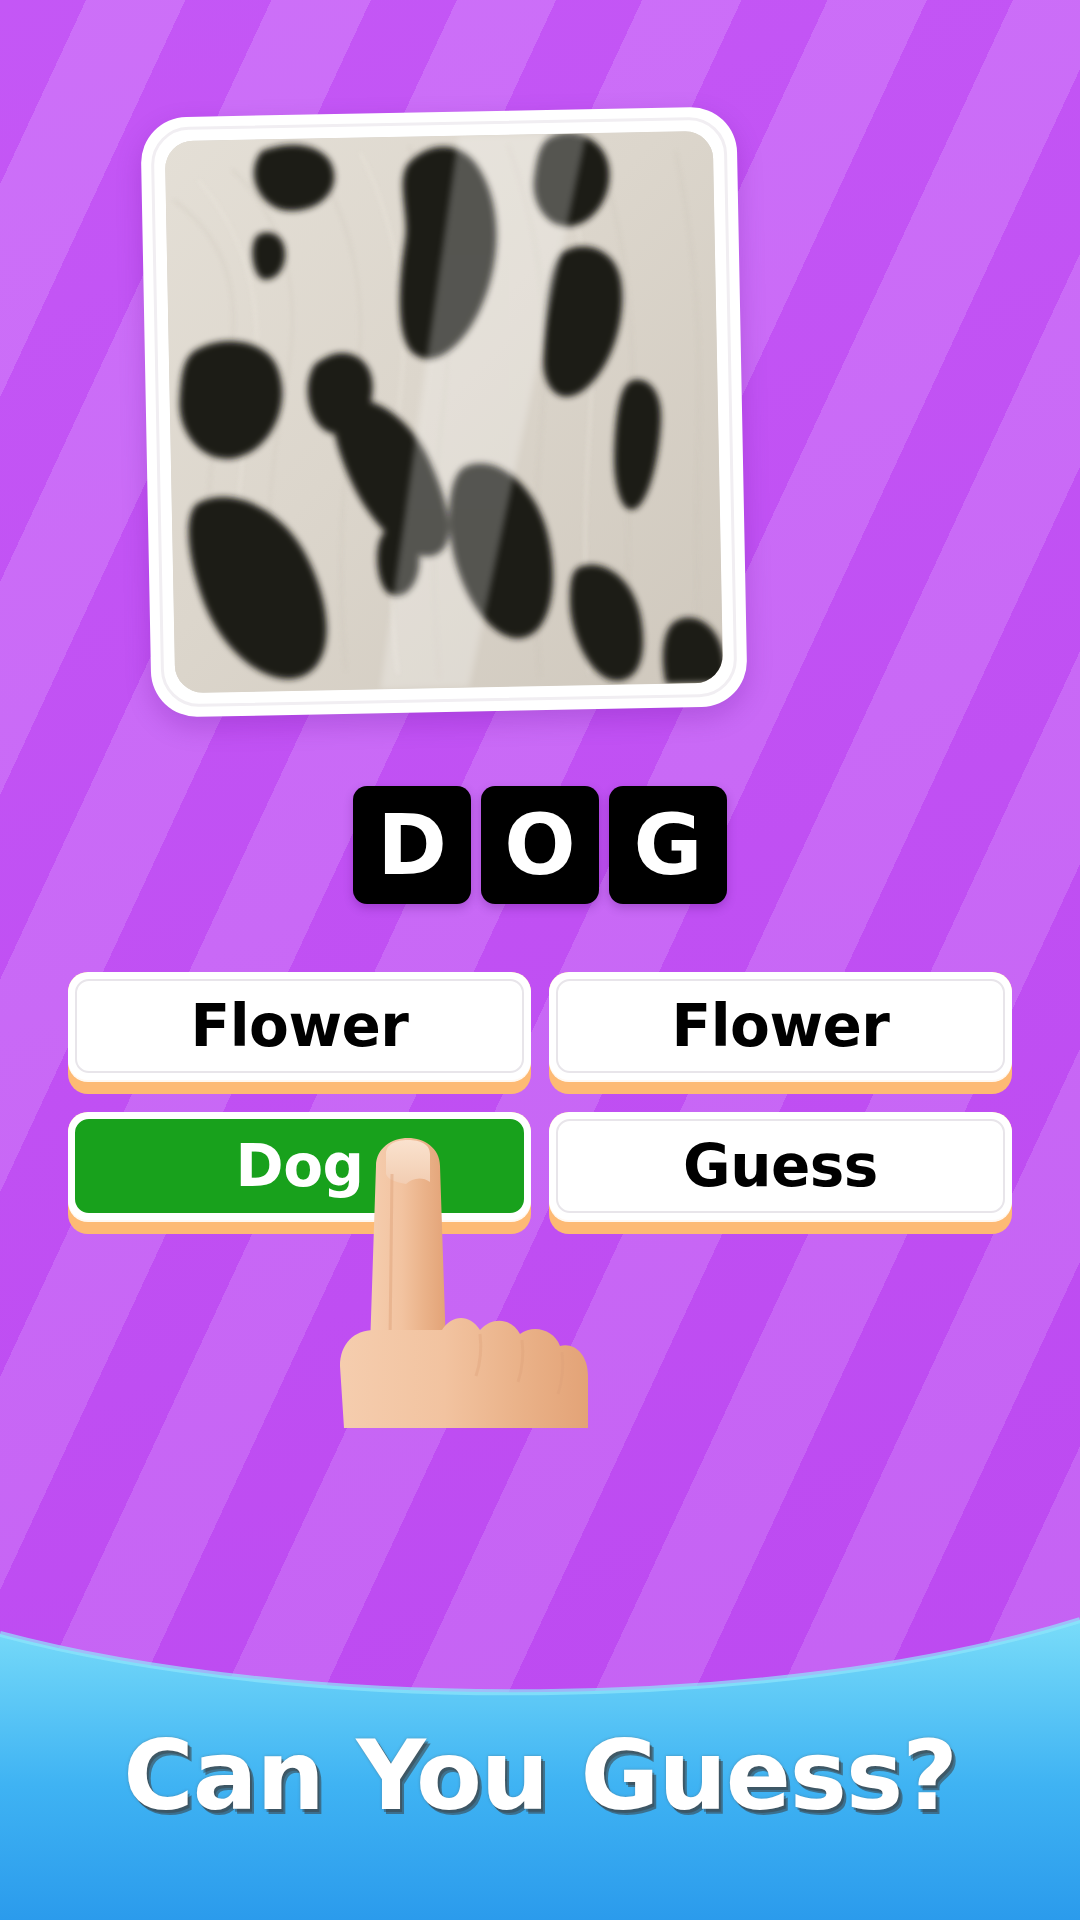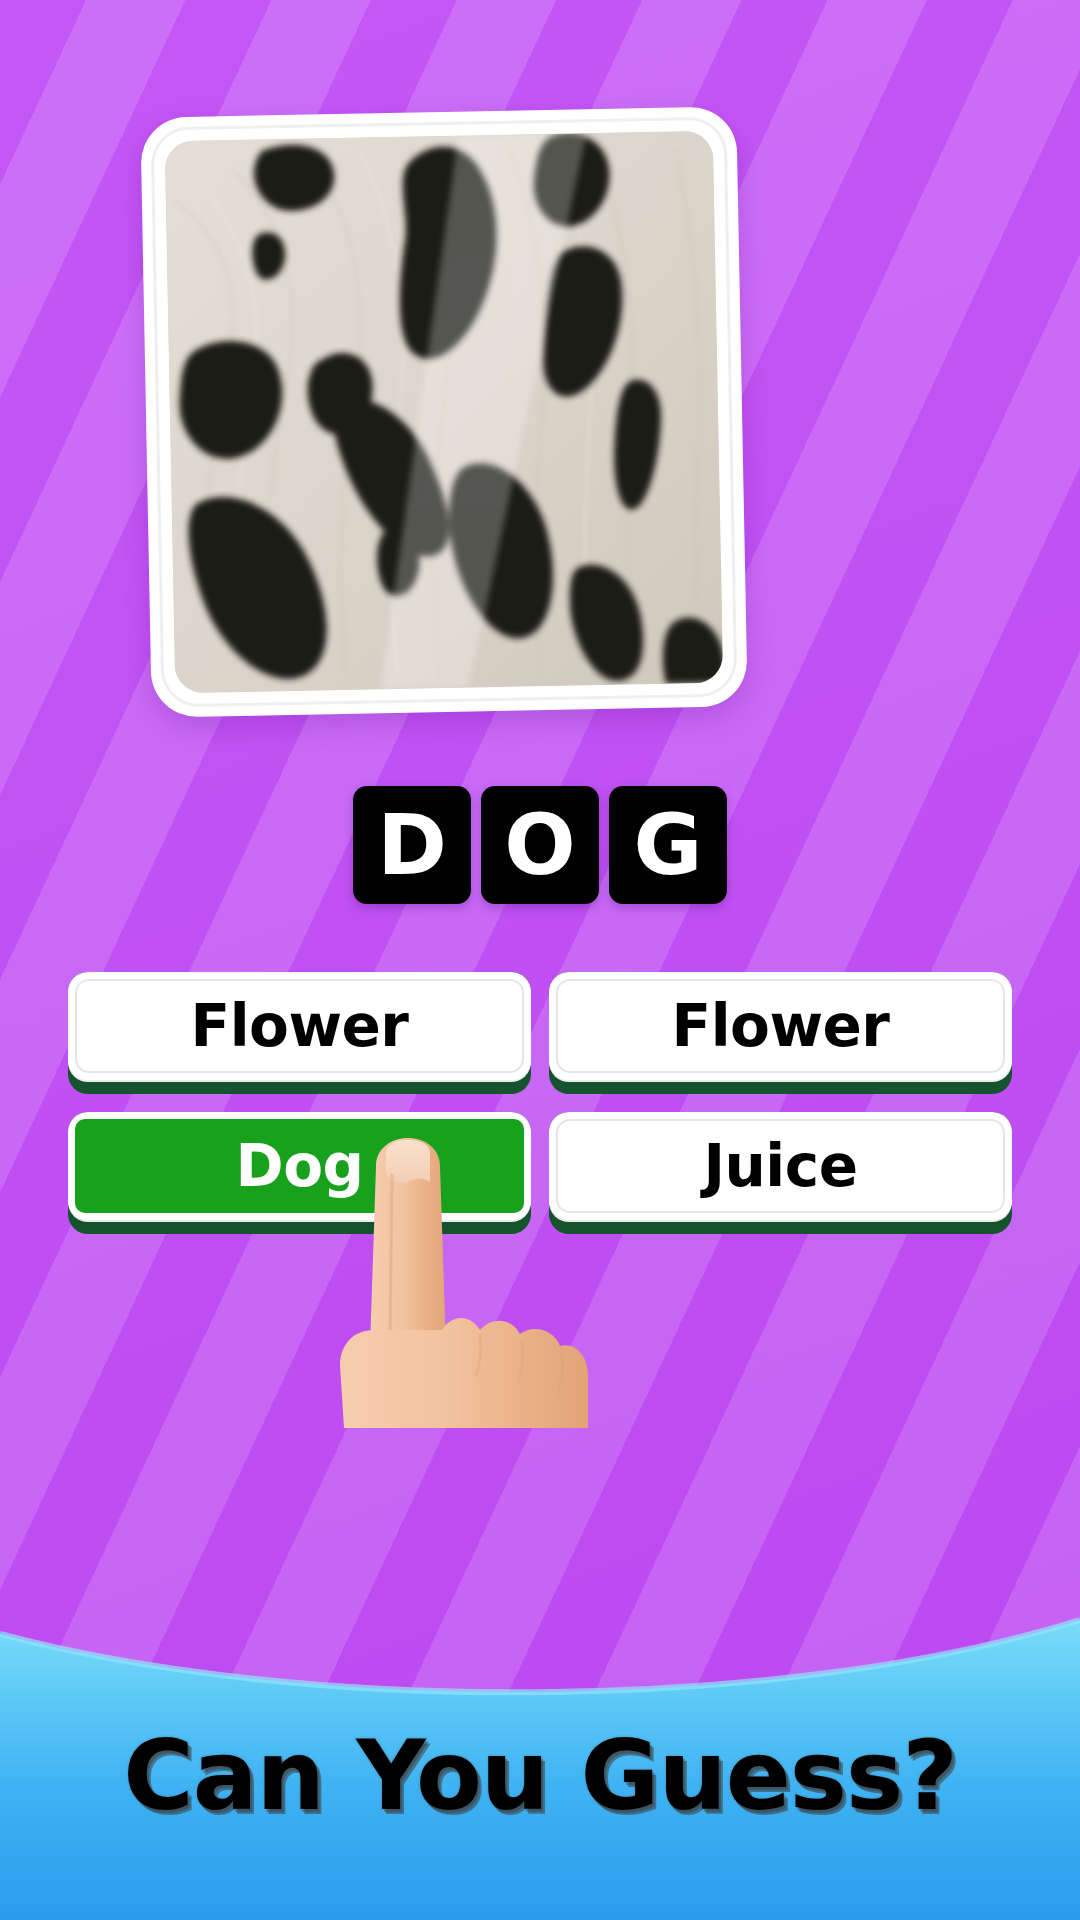--- a/index.html
+++ b/index.html
@@ -83,21 +83,21 @@
     width:944px;
     display:grid;
     grid-template-columns:1fr 1fr;
     column-gap:18px;
     row-gap:18px;
   }
   .ans {
     position:relative;
     height:122px;
     border-radius:20px;
-    background:#14532d;          
+    background:#fdba74;          
     padding-bottom:8px;
   }
   .ans-outer {
     position:absolute;
     left:0; right:0; top:0;
     height:108px;
     background:#ffffff;
     border-radius:20px;
     padding:7px;
     box-shadow:0 2px 0 rgba(255,255,255,0.9);
@@ -105,21 +105,20 @@
   .ans-face {
     width:100%; height:100%;
     border-radius:14px;
     display:flex; align-items:center; justify-content:center;
     border:2px solid #e8e5ea;
     background:#ffffff;
   }
   .ans.correct .ans-face {
     background:#18a11c;
     border-color:#18a11c;
-    border-radius:10px;
   }
   .ans-label {
     font-family:"DejaVu Sans", sans-serif;
     font-weight:bold;
     font-size:58px;
     color:#000000;
     line-height:1;
     letter-spacing:-0.5px;
   }
   .ans.correct .ans-label { color:#ffffff; }
@@ -142,21 +141,21 @@
   #banner-bg { position:absolute; inset:0; }
   #banner-bg svg { display:block; width:100%; height:100%; }
   #banner-title {
     position:absolute;
     left:0; right:0; top:138px;
     text-align:center;
     font-family:"DejaVu Sans", sans-serif;
     font-weight:bold;
     font-size:96px;
     line-height:1;
-    color:#000000;
+    color:#ffffff;
     letter-spacing:-1px;
     text-shadow:
        4px 5px 0 rgba(60,60,60,0.55),
        2px 3px 0 rgba(60,60,60,0.45),
        0 0 3px rgba(80,80,80,0.4);
   }
 </style>
 </head>
 <body>
 
@@ -253,21 +252,21 @@
     <div class="ans-outer">
       <div class="ans-face">
         <span class="ans-label">Dog</span>
       </div>
     </div>
   </div>
 
   <div class="ans">
     <div class="ans-outer">
       <div class="ans-face">
-        <span class="ans-label">Juice</span>
+        <span class="ans-label">Guess</span>
       </div>
     </div>
   </div>
 
 </div>
 
 <div id="hand">
   <svg viewBox="0 0 260 290">
     <defs>
       <linearGradient id="skin" x1="0" y1="0" x2="1" y2="0">

